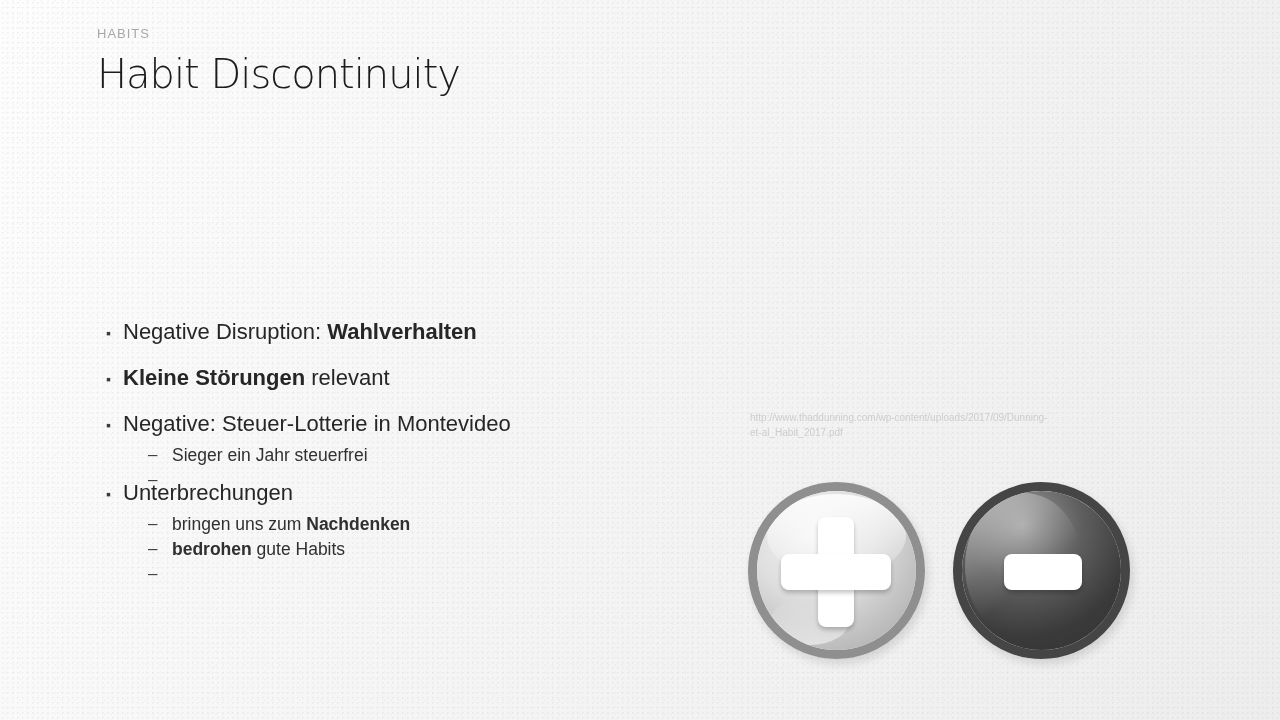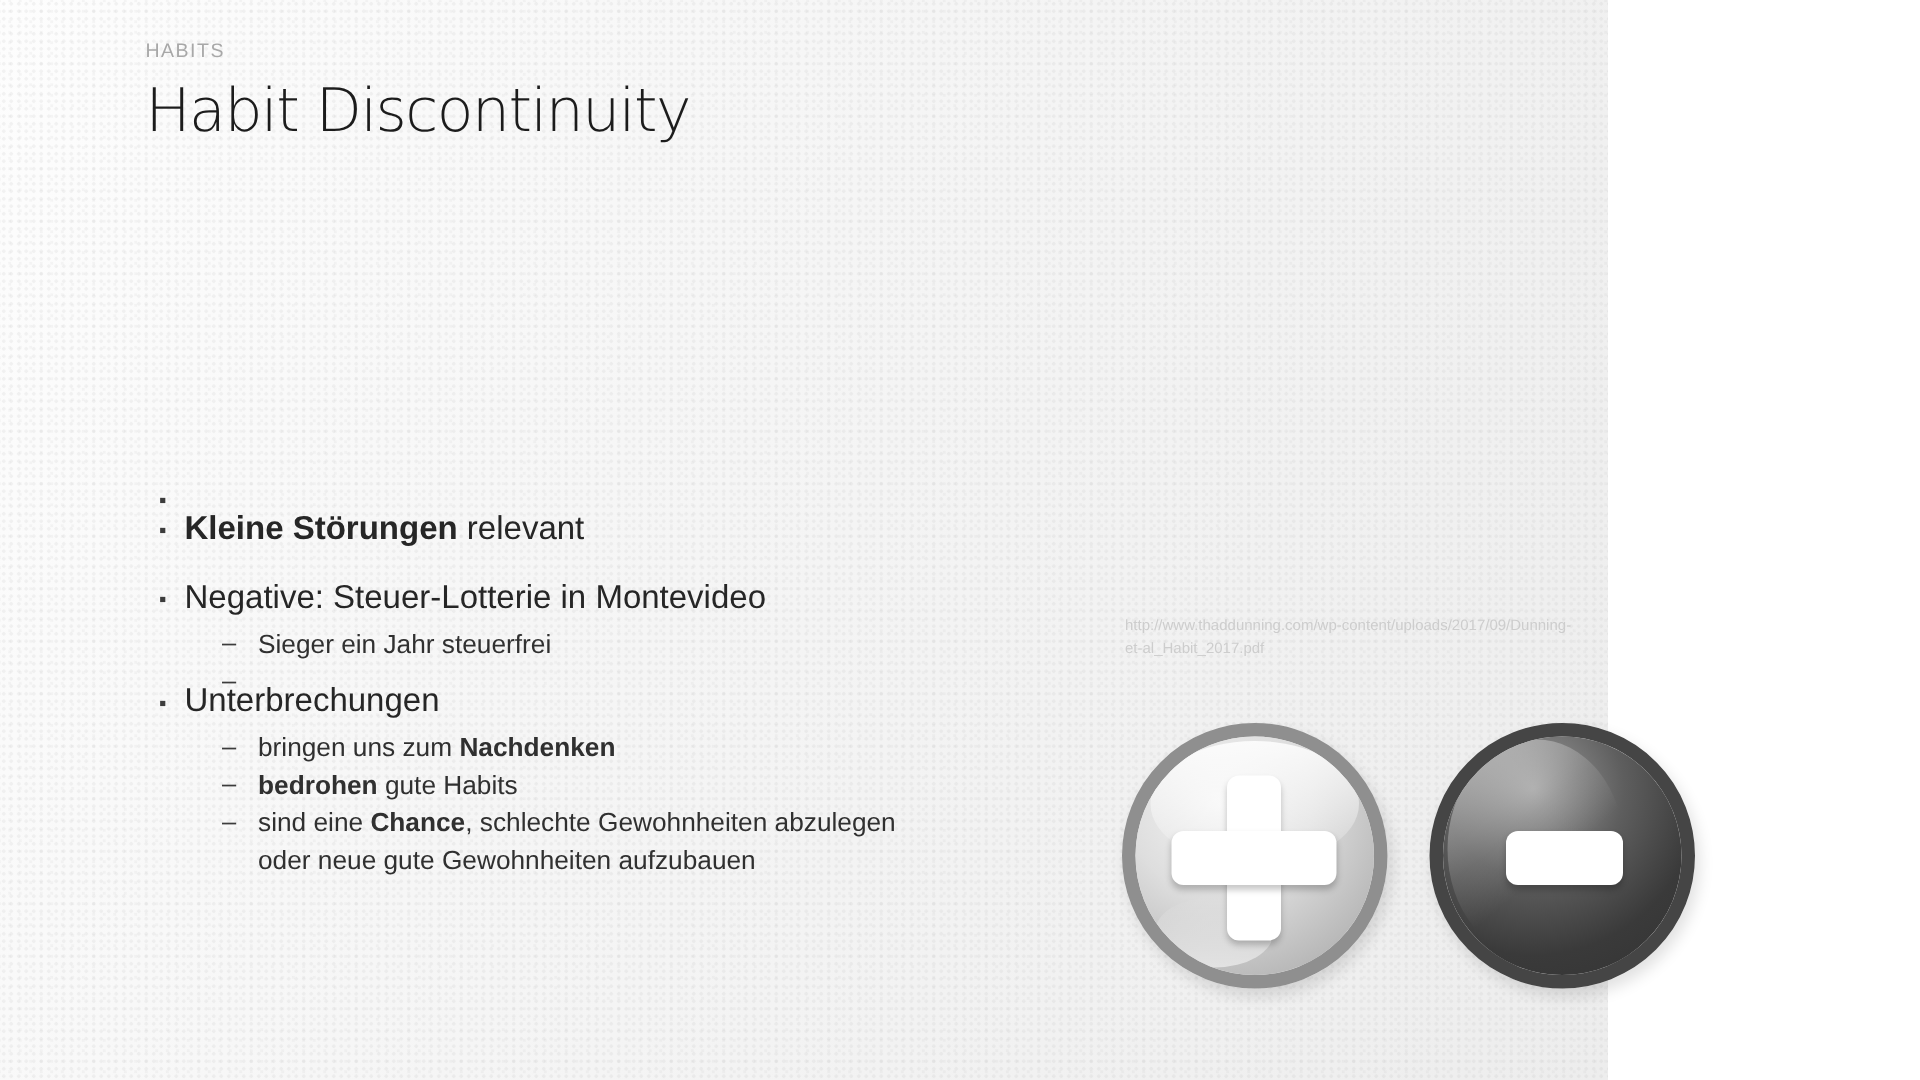--- a/index.html
+++ b/index.html
@@ -1,21 +1,21 @@
 <!DOCTYPE html>
 <html><head>
 <meta charset="utf-8">
 <style>
   html, body { margin: 0; padding: 0; }
   body {
     width: 1280px; height: 720px; overflow: hidden;
     font-family: "Liberation Sans", sans-serif;
   }
   .slide {
-    position: relative; width: 1072px; height: 720px;
+    position: relative; width: 1280px; height: 720px;
     background-image:
       radial-gradient(rgba(175,175,175,0.14) 1px, transparent 1px),
       radial-gradient(rgba(175,175,175,0.10) 1px, transparent 1px),
       linear-gradient(115deg, #fdfdfd 0%, #f5f5f5 45%, #ededed 100%);
     background-size: 5px 5px, 7px 7px, 100% 100%;
     background-position: 0 0, 3px 4px, 0 0;
   }
 
   
   .header { position: absolute; left: 97px; top: 26px; }
@@ -91,29 +91,29 @@
 <body>
 
 <div class="slide">
 
   <div class="header">
     <div class="eyebrow">HABITS</div>
     <div class="title">Habit Discontinuity</div>
   </div>
 
   <div class="content">
-      <div class="row lvl1"><span class="marker">▪</span></div>
+      <div class="row lvl1"><span class="marker">▪</span><span class="text"><span class="seg">Negative Disruption: </span><span class="seg bold">Wahlverhalten</span></span></div>
       <div class="row lvl1"><span class="marker">▪</span><span class="text"><span class="seg bold">Kleine Störungen</span><span class="seg"> relevant</span></span></div>
       <div class="row lvl1"><span class="marker">▪</span><span class="text"><span class="seg">Negative: Steuer-Lotterie in Montevideo</span></span></div>
       <div class="row lvl2"><span class="marker">–</span><span class="text"><span class="seg">Sieger ein Jahr steuerfrei</span></span></div>
       <div class="row lvl2"><span class="marker">–</span></div>
       <div class="row lvl1"><span class="marker">▪</span><span class="text"><span class="seg">Unterbrechungen</span></span></div>
       <div class="row lvl2"><span class="marker">–</span><span class="text"><span class="seg">bringen uns zum </span><span class="seg bold">Nachdenken</span></span></div>
       <div class="row lvl2"><span class="marker">–</span><span class="text"><span class="seg bold">bedrohen</span><span class="seg"> gute Habits</span></span></div>
-      <div class="row lvl2"><span class="marker">–</span><span class="text"><span class="seg">sind eine </span><span class="seg bold">Chance</span><span class="seg">, schlechte Gewohnheiten abzulegen oder neue gute Gewohnheiten aufzubauen</span></span></div>
+      <div class="row lvl2"><span class="marker">–</span></div>
     </div>
 
   <div class="url-note">
     <span>http://www.thaddunning.com/wp-content/uploads/2017/09/Dunning-</span>
     <span>et-al_Habit_2017.pdf</span>
   </div>
 
   <div class="icon-btn plus-btn">
     <div class="icon-face">
       <div class="gloss"></div>

